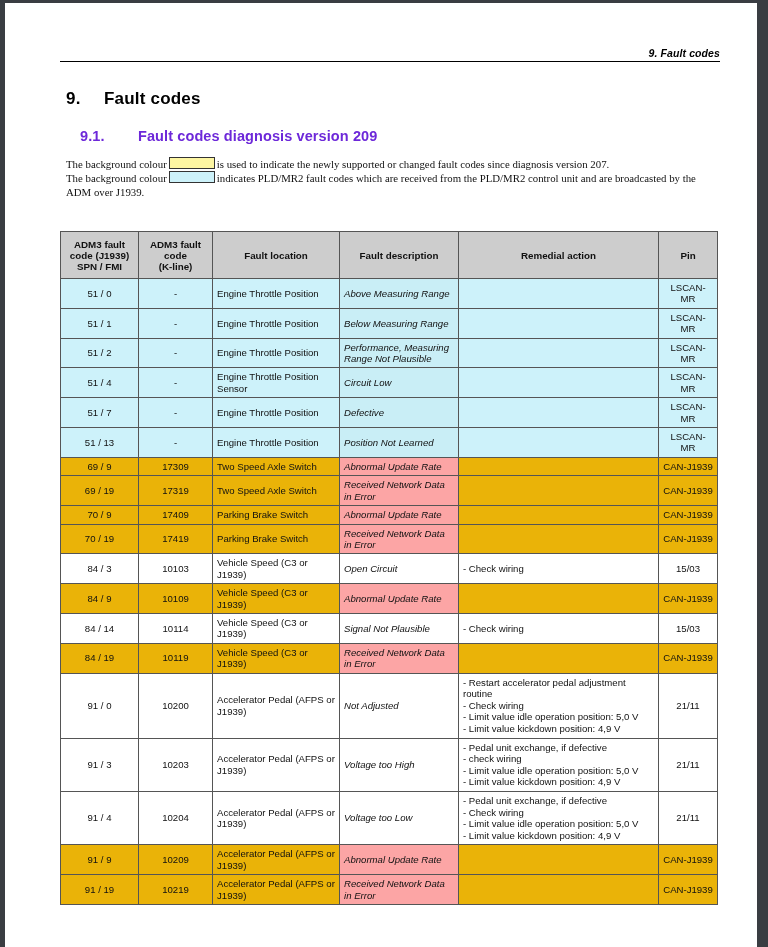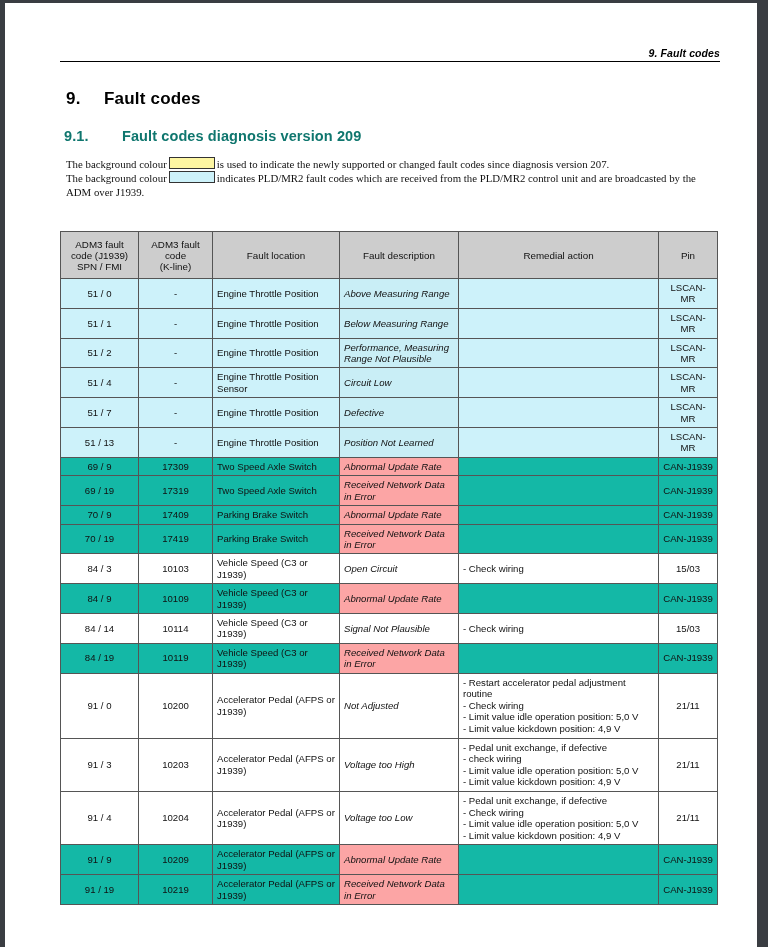--- a/index.html
+++ b/index.html
@@ -52,22 +52,22 @@
     font-size: 17px;
     font-weight: bold;
     margin: 0 0 0 6px;
     color: #000;
     letter-spacing: 0.2px;
   }
   h1.chapter .num { display: inline-block; width: 38px; }
   h2.section {
     font-size: 14.5px;
     font-weight: bold;
-    margin: 19px 0 0 4px;
-    color: #0f766e;
+    margin: 19px 0 0 20px;
+    color: #6d28d9;
     letter-spacing: 0.1px;
   }
   h2.section .num { display: inline-block; width: 58px; }
   .intro {
     margin: 13px 0 0 6px;
     font-size: 10.8px;
     line-height: 14.2px;
     color: #111;
     font-family: Liberation Serif, serif;
   }
@@ -96,35 +96,35 @@
   table.faults th, table.faults td {
     border: 1px solid #555;
     padding: 3px 4px;
     vertical-align: middle;
     line-height: 11.4px;
     overflow: hidden;
   }
   table.faults thead th {
     background: #cdcdcd;
     text-align: center;
-    font-weight: normal;
+    font-weight: bold;
     font-size: 9.8px;
     height: 40px;
     line-height: 11px;
   }
   td.c-spn  { text-align: center; }
   td.c-kl   { text-align: center; }
   td.c-loc  { text-align: left; }
   td.c-desc { text-align: left; font-style: italic; }
   td.c-rem  { text-align: left; vertical-align: middle; }
   td.c-pin  { text-align: center; }
   td.c-rem .lines { white-space: pre-line; line-height: 11.6px; }
 
   tr.bg-cyan   td { background: #cdf2fa; }
-  tr.bg-yellow td { background: #14b8a6; }
+  tr.bg-yellow td { background: #eab308; }
   tr.bg-white  td { background: #ffffff; }
   tr.bg-cyan   td.c-desc { background: #c9eef6; }
   tr.bg-yellow td.c-desc { background: #fca5a5; }
 </style>
 </head>
 <body>
 
 <div class="page">
 
   <div class="page-header">

